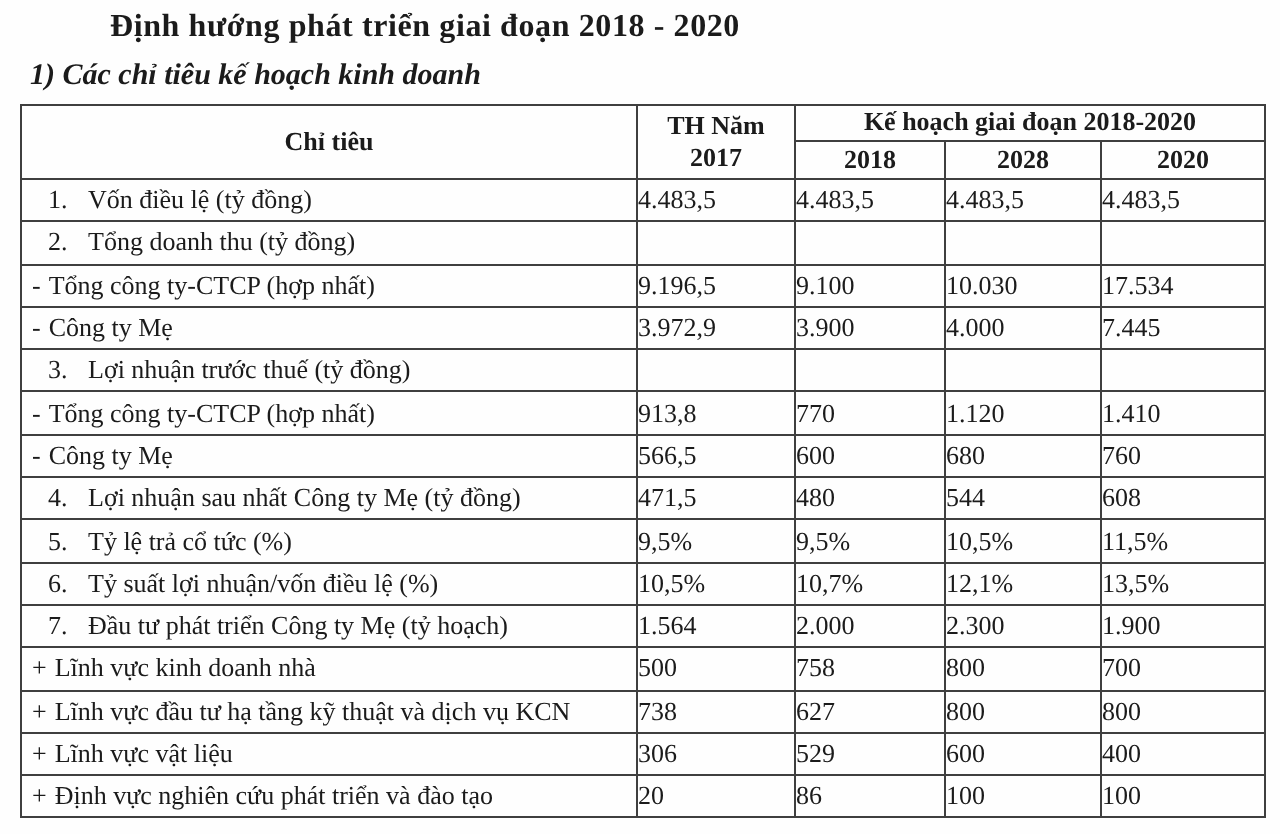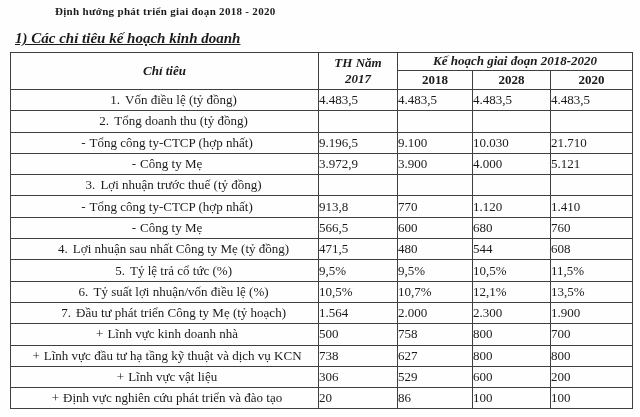--- a/index.html
+++ b/index.html
@@ -6,45 +6,44 @@
   html,body { width:640px; height:417px; }
   body {
     position:relative;
     background:#fefefe;
     color:#1b1b1b;
     font-family:"Liberation Serif","DejaVu Serif",serif;
     overflow:hidden;
   }
   .doc-title {
     position:absolute; left:55px; top:5px;
-    font-size:11px; font-weight:bold; letter-spacing:0.3px;
+    font-size:16px; font-weight:bold; letter-spacing:0.3px;
   }
   .doc-subtitle {
     position:absolute; left:15px; top:30px;
     font-size:15px; font-weight:bold; font-style:italic;
-    text-decoration:underline;
   }
   table.kpi {
     position:absolute; left:10px; top:52px;
     width:622px;
     border-collapse:collapse; table-layout:fixed;
   }
   .kpi th, .kpi td {
     border:1px solid #3f3f3f;
     vertical-align:middle;
     overflow:hidden; white-space:nowrap;
   }
   .kpi thead th {
     font-size:13px; font-weight:bold; text-align:center;
     line-height:1.25;
   }
-  tr.h1 { height:18px;font-style:italic; }
+  tr.h1 { height:18px; }
   tr.h2 { height:19px; }
   tbody tr { height:21.3px; }
-  td.lbl { font-size:13px; text-align:center; }
+  td.lbl { font-size:13px; text-align:left; }
   td.val { font-size:13px; text-align:left; padding-right:7px; }
   .blk { display:block; }
   
   tr.n .pre { display:inline-block; width:20px; margin-left:13px; }
   
   tr.s .pre { display:inline-block; margin-left:5px; margin-right:4px; }
 </style>
 </head>
 <body>
 
@@ -87,28 +86,28 @@
       <td class="val"></td>
       <td class="val"></td>
       <td class="val"></td>
       <td class="val"></td>
     </tr>
     <tr class="s">
       <td class="lbl"><span class="pre">-</span><span>Tổng công ty-CTCP (hợp nhất)</span></td>
       <td class="val">9.196,5</td>
       <td class="val">9.100</td>
       <td class="val">10.030</td>
-      <td class="val">21.710</td>
+      <td class="val">17.534</td>
     </tr>
     <tr class="s">
       <td class="lbl"><span class="pre">-</span><span>Công ty Mẹ</span></td>
       <td class="val">3.972,9</td>
       <td class="val">3.900</td>
       <td class="val">4.000</td>
-      <td class="val">5.121</td>
+      <td class="val">7.445</td>
     </tr>
     <tr class="n">
       <td class="lbl"><span class="pre">3.</span><span>Lợi nhuận trước thuế (tỷ đồng)</span></td>
       <td class="val"></td>
       <td class="val"></td>
       <td class="val"></td>
       <td class="val"></td>
     </tr>
     <tr class="s">
       <td class="lbl"><span class="pre">-</span><span>Tổng công ty-CTCP (hợp nhất)</span></td>
@@ -164,21 +163,21 @@
       <td class="val">738</td>
       <td class="val">627</td>
       <td class="val">800</td>
       <td class="val">800</td>
     </tr>
     <tr class="s">
       <td class="lbl"><span class="pre">+</span><span>Lĩnh vực vật liệu</span></td>
       <td class="val">306</td>
       <td class="val">529</td>
       <td class="val">600</td>
-      <td class="val">200</td>
+      <td class="val">400</td>
     </tr>
     <tr class="s">
       <td class="lbl"><span class="pre">+</span><span>Định vực nghiên cứu phát triển và đào tạo</span></td>
       <td class="val">20</td>
       <td class="val">86</td>
       <td class="val">100</td>
       <td class="val">100</td>
     </tr>
   </tbody>
 </table>

